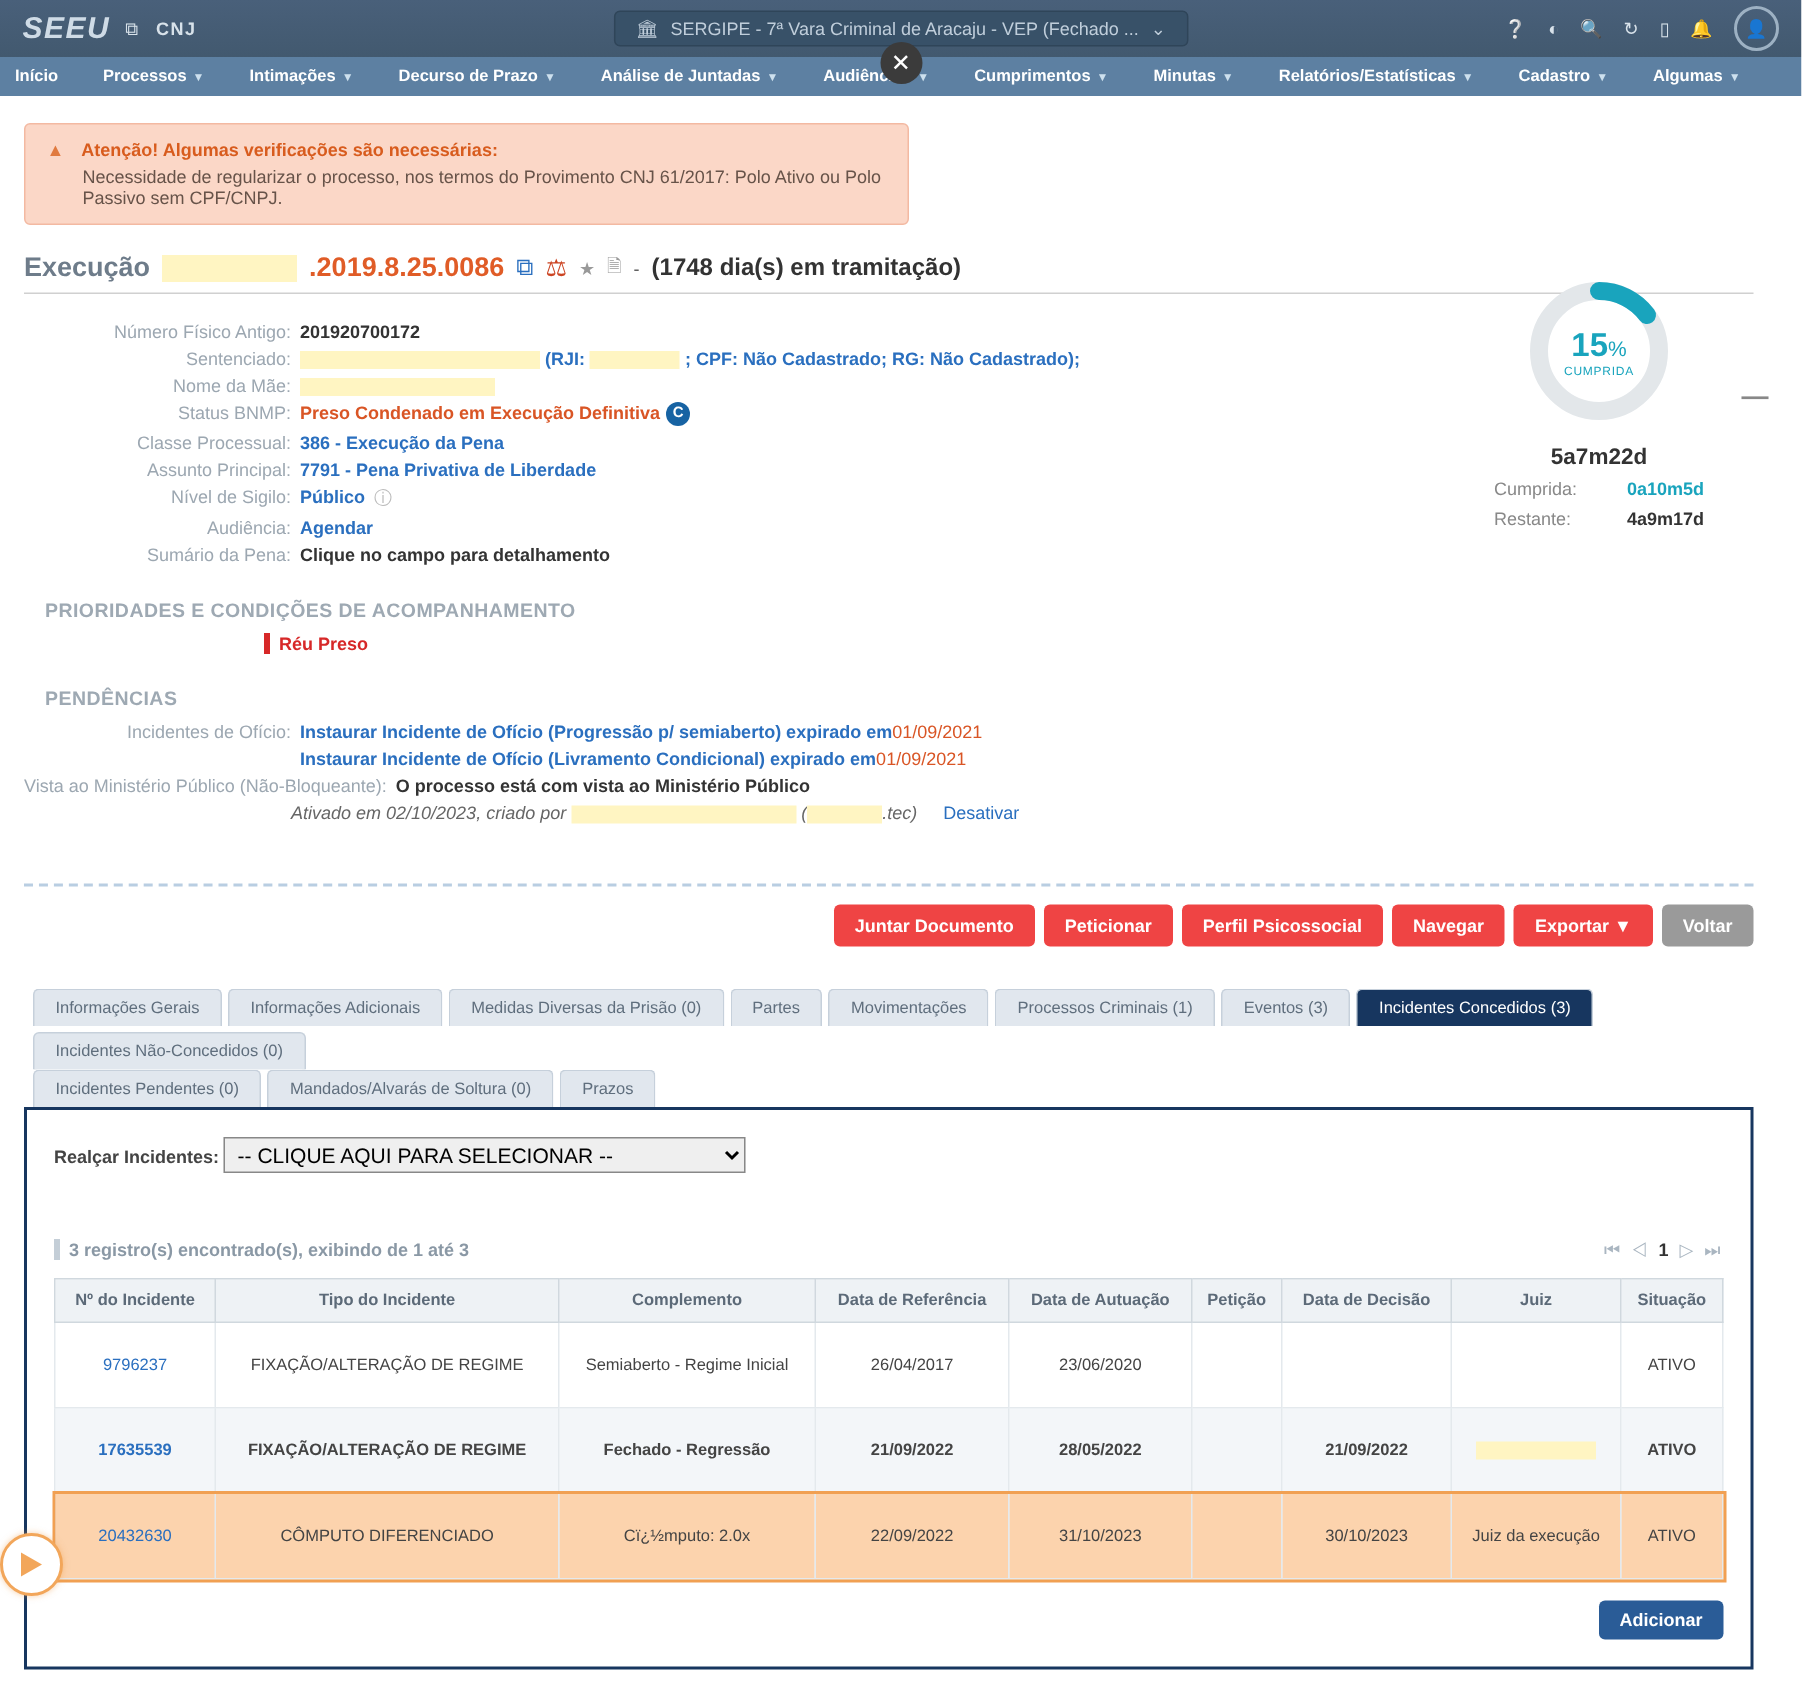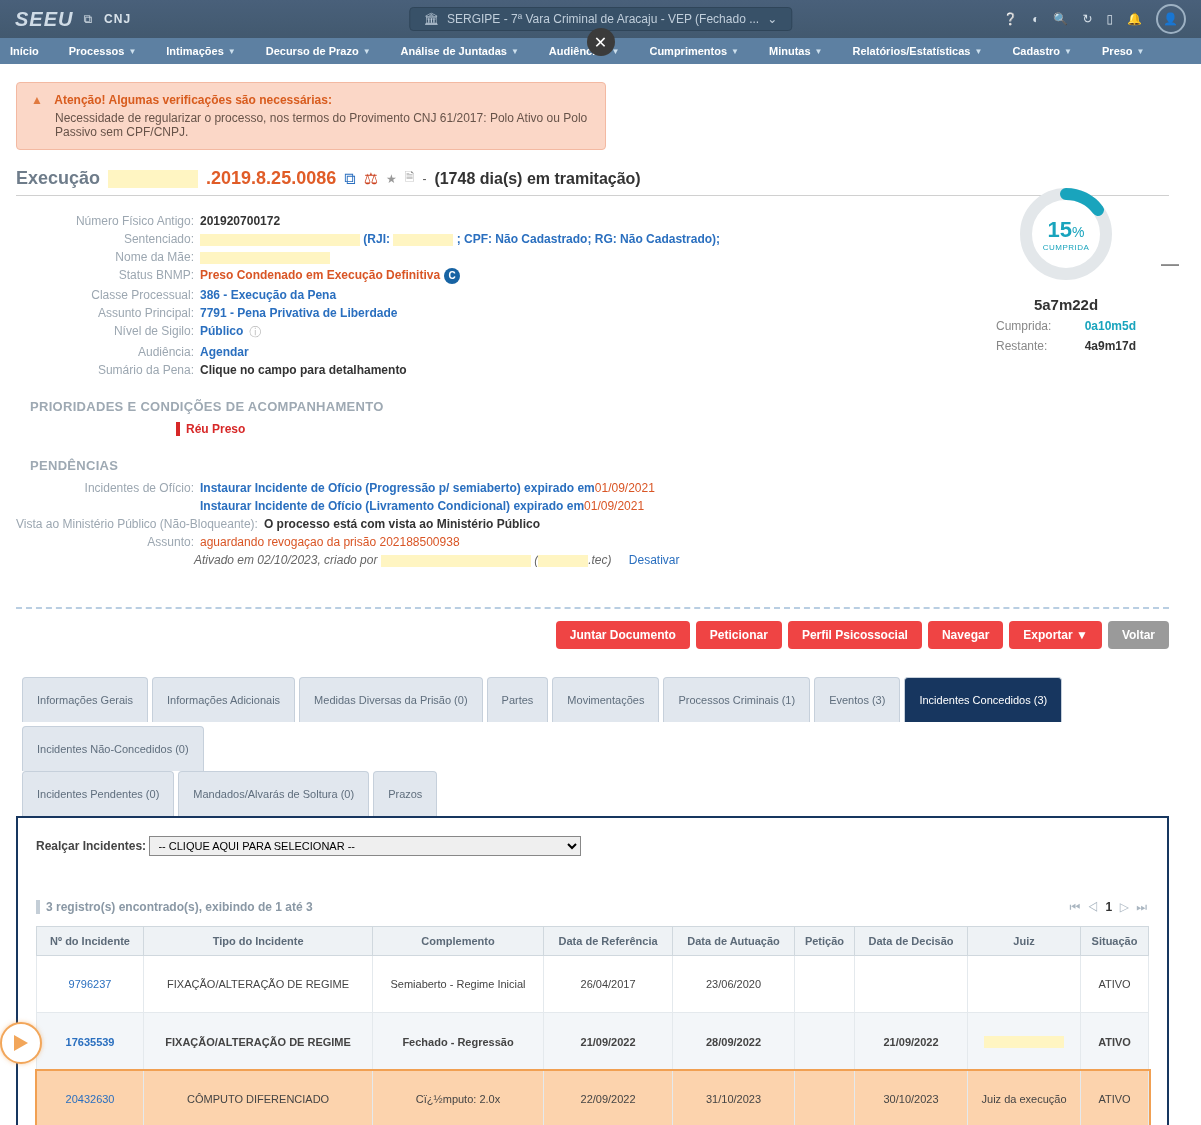--- a/index.html
+++ b/index.html
@@ -122,33 +122,33 @@
   border: none; border-radius: 4px; padding: 7px 14px; font-size: 12px; font-weight: bold; color:#fff; cursor:pointer;
 }
 .btn-blue { background:#ef4444;}
 .btn-grey { background:#9a9a9a;}
 .tabs-row { margin-top: 28px; display:flex; flex-wrap:wrap; gap:4px; margin-bottom:0; padding-left:6px;}
 .tab {
   background:#e1e7ee;
   border:1px solid #c6d0db;
   border-bottom:none;
   border-radius:4px 4px 0 0;
-  padding:16px 14px;
+  padding:6px 14px;
   font-size:11px;
   color:#5f6e7d;
 }
 .tab.active { background:#17365f; color:#fff; }
 .tab-panel {
   border: 2px solid #17365f;
   padding: 18px;
   min-height: 260px;
   position: relative;
 }
 .sel-label { font-weight:bold; color:#444;}
-.sel { width:432px; font-size:11px; padding:2px 4px; border:1px solid #888;}
+.sel { width:348px; font-size:14px; padding:2px 4px; border:1px solid #888;}
 .reg-bar {
   display:flex; justify-content: space-between; align-items:flex-start;
   margin-top: 44px; margin-bottom: 12px;
 }
 .reg-text { color:#8a98a5; font-weight:bold; border-left: 4px solid #c4ced7; padding-left:6px;}
 .pager { color:#aab6c1; font-size:12px; letter-spacing:2px;}
 .pager .cur { color:#333; font-weight:bold;}
 table.data { width:100%; border-collapse: collapse; font-size:11px;}
 table.data th {
   background:#eef2f5; border:1px solid #d0d8de; padding:8px 6px; color:#5c6a78; font-weight:bold;
@@ -241,21 +241,21 @@
     </span>
   <span class="menu-item">
       <span>Relatórios/Estatísticas</span>
       <span class="caret">▼</span>
     </span>
   <span class="menu-item">
       <span>Cadastro</span>
       <span class="caret">▼</span>
     </span>
   <span class="menu-item">
-      <span>Preso</span>
+      <span>Algumas</span>
       <span class="caret">▼</span>
     </span>
 </div>
 
 <div class="page">
   
   <div class="alert">
     <span class="icon-tri">▲</span>
     <span class="alert-title">Atenção! Algumas verificações são necessárias:</span>
     <div style="margin-left:24px; margin-top:4px;">Necessidade de regularizar o processo, nos termos do Provimento CNJ 61/2017: Polo Ativo ou Polo Passivo sem CPF/CNPJ.</div>
@@ -355,24 +355,20 @@
   </div>
   <div class="info-row">
       <span class="lbl" style="width:178px;"></span>
     <span><span class="link">Instaurar Incidente de Ofício (Livramento Condicional) expirado em</span><span class="red" style="font-weight:normal;">01/09/2021</span></span>
   </div>
   <div class="info-row">
       <span class="lbl" style="width:auto;min-width:178px;">Vista ao Ministério Público (Não-Bloqueante):</span>
       <span class="val">O processo está com vista ao Ministério Público</span>
     </div>
 
-  <div class="info-row">
-      <span class="lbl">Assunto:</span>
-      <span class="red" style="font-weight:normal;">aguardando revogaçao da prisão 202188500938</span>
-    </div>
   <div class="lembrete-sub">
     <span>Ativado em 02/10/2023, criado por </span><span class="hl-long"></span>
     <span>(</span><span class="hl-small"></span><span>.tec)</span>
     <a class="link2">Desativar</a>
   </div>
 
   
   <div class="actions-bar">
     <button class="btn btn-blue">Juntar Documento</button>
     <button class="btn btn-blue">Peticionar</button>
@@ -439,21 +435,21 @@
             <td></td>
             <td></td>
             <td></td>
             <td>ATIVO</td>
           </tr>
           <tr class="row-alt">
             <td><span class="row-link">17635539</span></td>
             <td>FIXAÇÃO/ALTERAÇÃO DE REGIME</td>
             <td>Fechado - Regressão</td>
             <td>21/09/2022</td>
-            <td>28/09/2022</td>
+            <td>28/05/2022</td>
             <td></td>
             <td>21/09/2022</td>
             <td><span class="hlbox" style="width:80px;"></span></td>
             <td>ATIVO</td>
           </tr>
           <tr class="row-hi">
             <td><span class="row-link">20432630</span></td>
             <td>CÔMPUTO DIFERENCIADO</td>
             <td>Cï¿½mputo: 2.0x</td>
             <td>22/09/2022</td>

